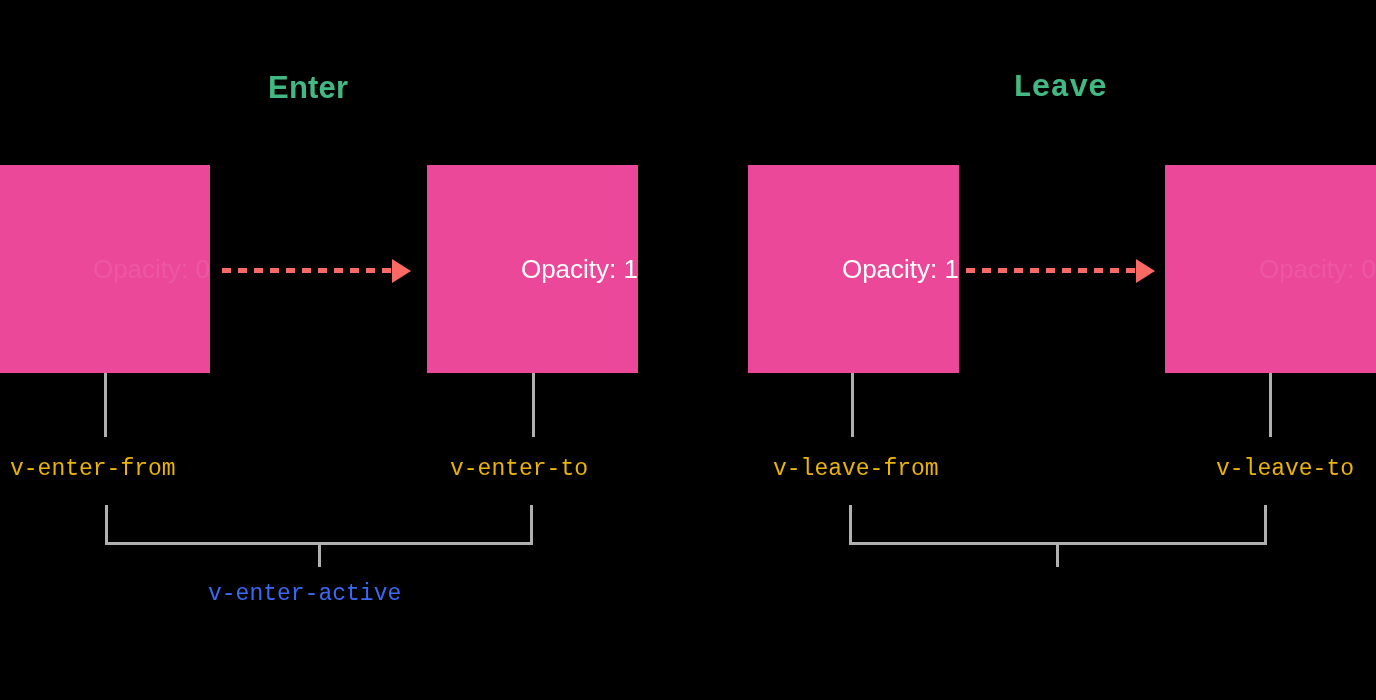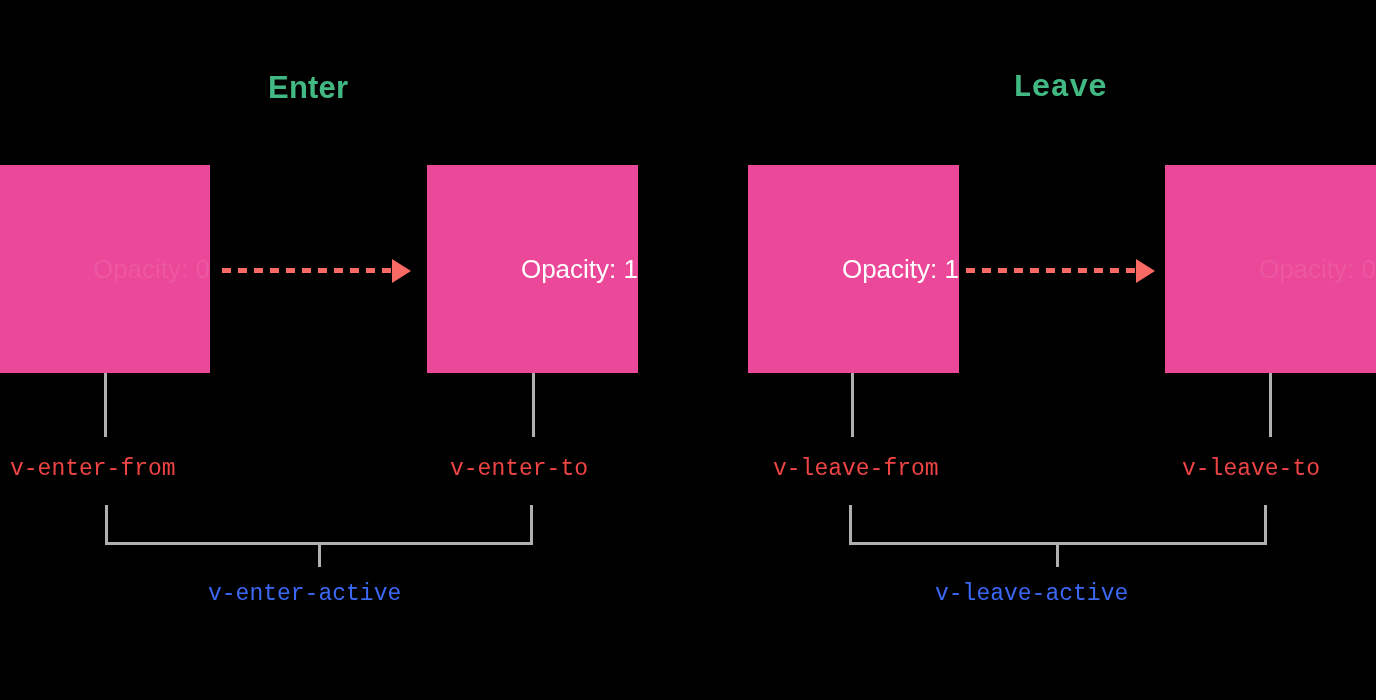--- a/index.html
+++ b/index.html
@@ -102,29 +102,29 @@
   .stem-1 { left: 104px; }
   .stem-2 { left: 532px; }
   .stem-3 { left: 851px; }
   .stem-4 { left: 1269px; }
 
   
   .class-label {
     position: absolute;
     font-family: "Liberation Mono", monospace;
     font-size: 23px;
-    color: #ef4444;
+    color: #eab308;
     white-space: nowrap;
     line-height: 1;
     top: 458px;
   }
   .lbl-enter-from  { left: 10px; }
   .lbl-enter-to    { left: 450px; }
   .lbl-leave-from  { left: 773px; }
-  .lbl-leave-to    { left: 1182px; text-align: right; }
+  .lbl-leave-to    { left: 1216px; text-align: right; }
 
   
   .bracket {
     position: absolute;
     top: 505px;
     height: 40px;
     border-left: 3px solid #b0b0b0;
     border-right: 3px solid #b0b0b0;
     border-bottom: 3px solid #b0b0b0;
     box-sizing: border-box;
@@ -200,15 +200,14 @@
   </div>
 
   <div class="stem stem-3"></div>
   <div class="stem stem-4"></div>
 
   <div class="class-label lbl-leave-from">v-leave-from</div>
   <div class="class-label lbl-leave-to">v-leave-to</div>
 
   <div class="bracket bracket-leave"></div>
   <div class="bracket-stem bracket-stem-leave"></div>
-  <div class="active-label active-leave">v-leave-active</div>
 
 </div>
 
 </body></html>

